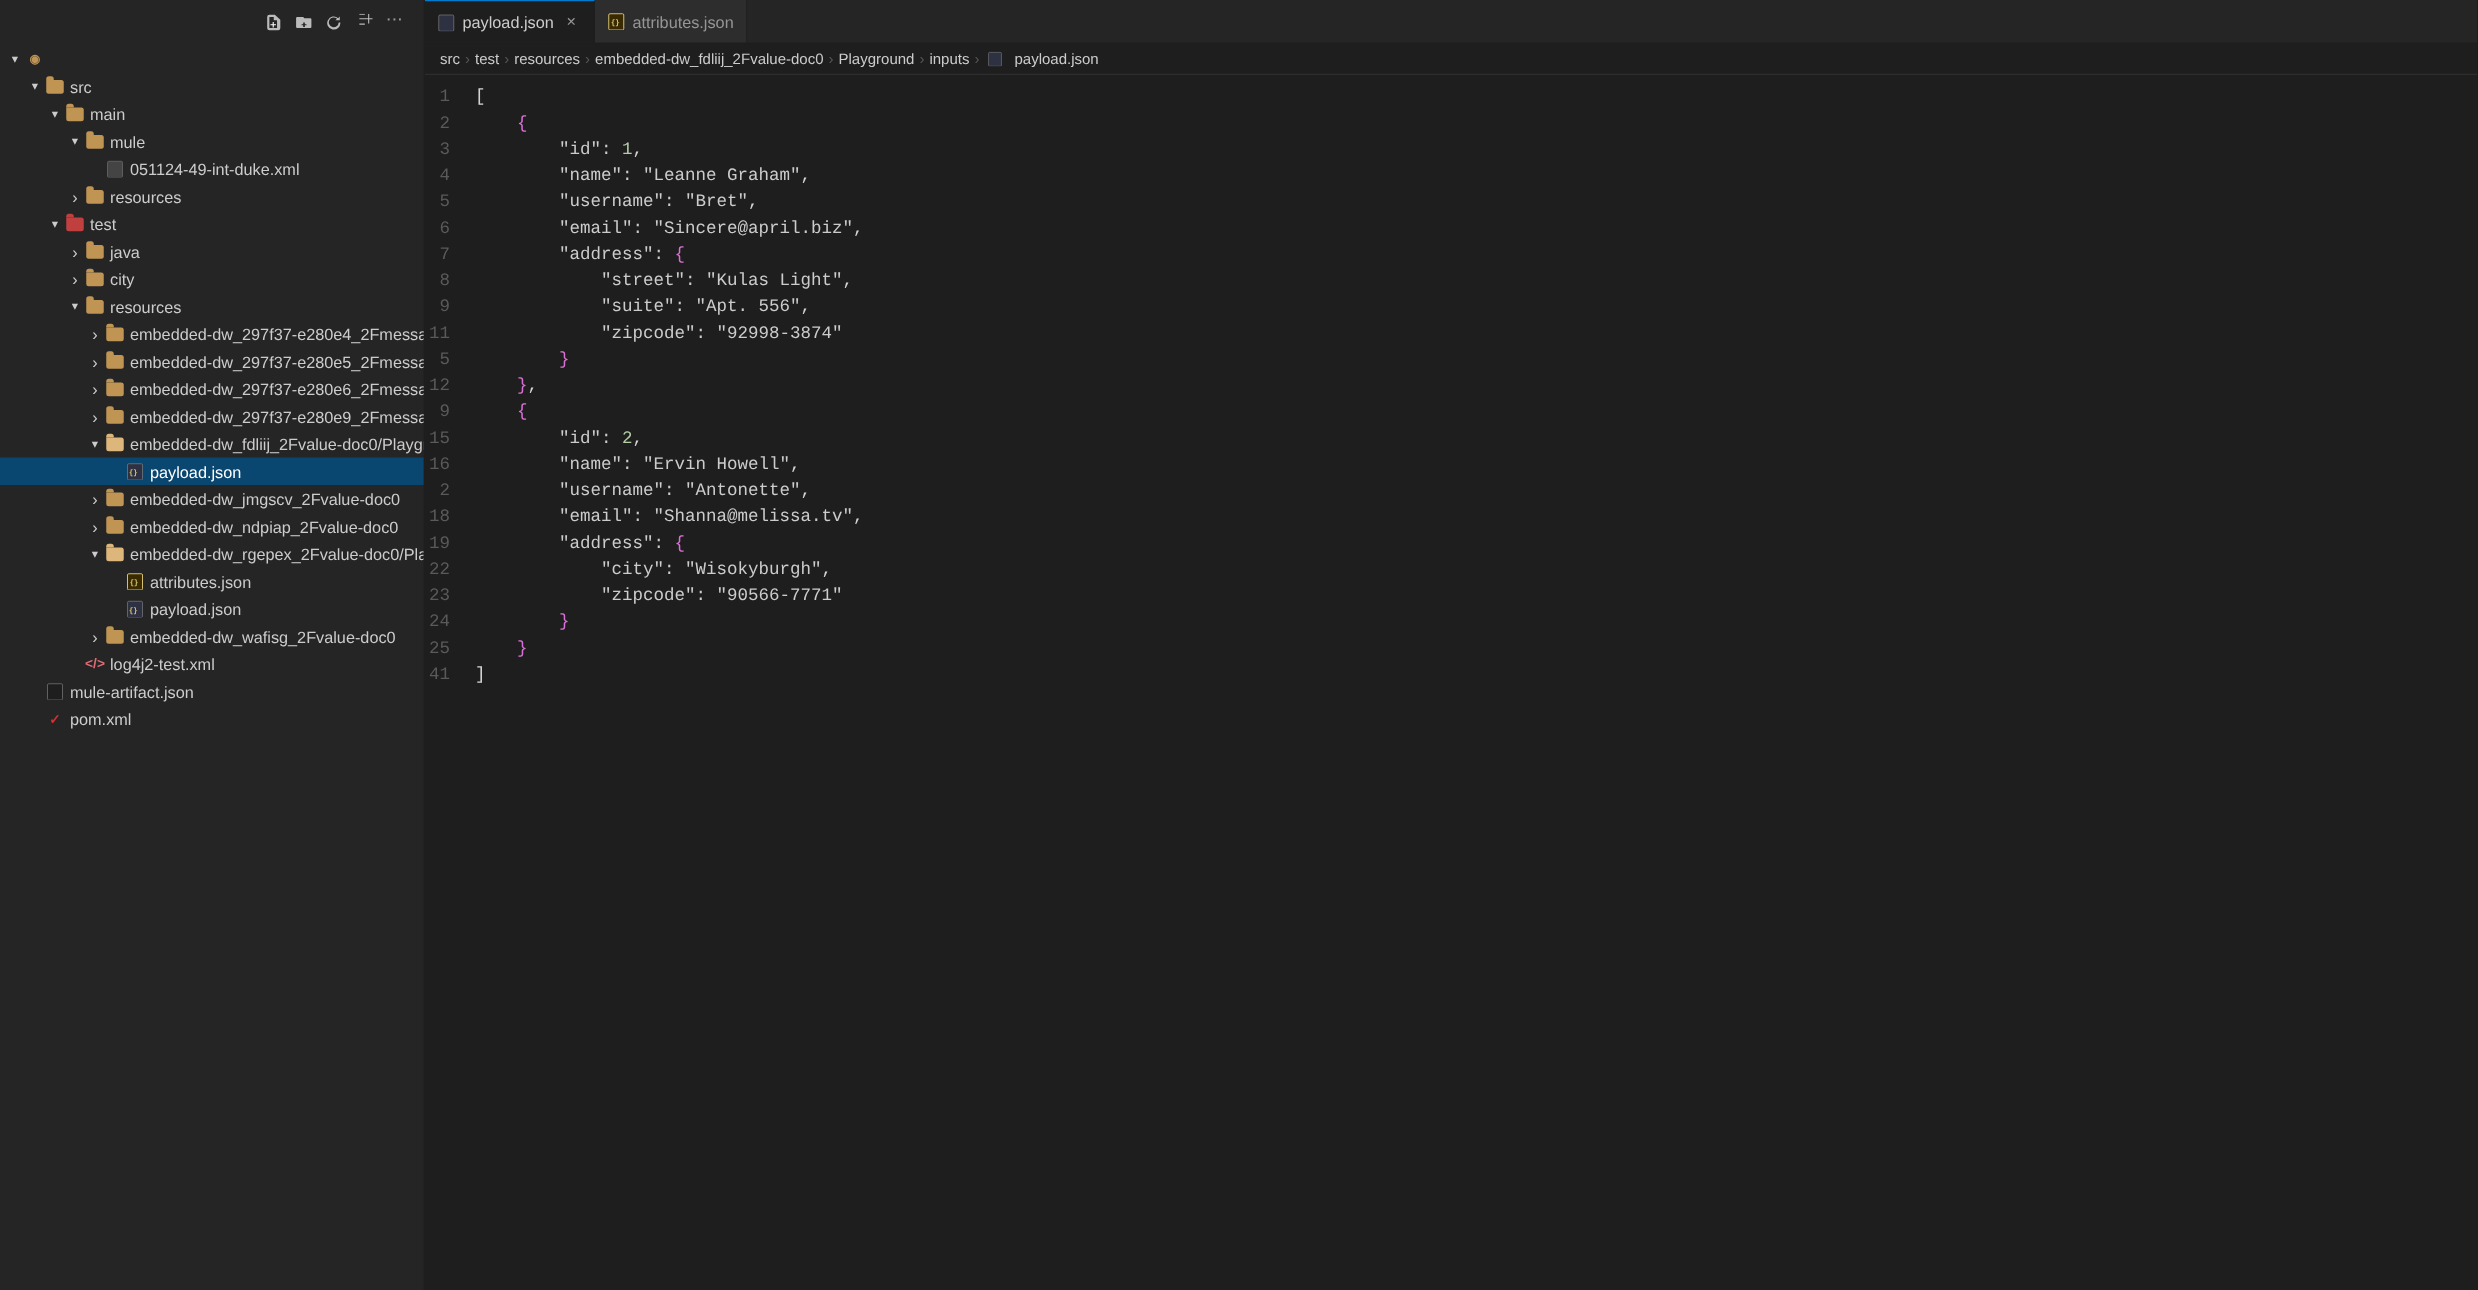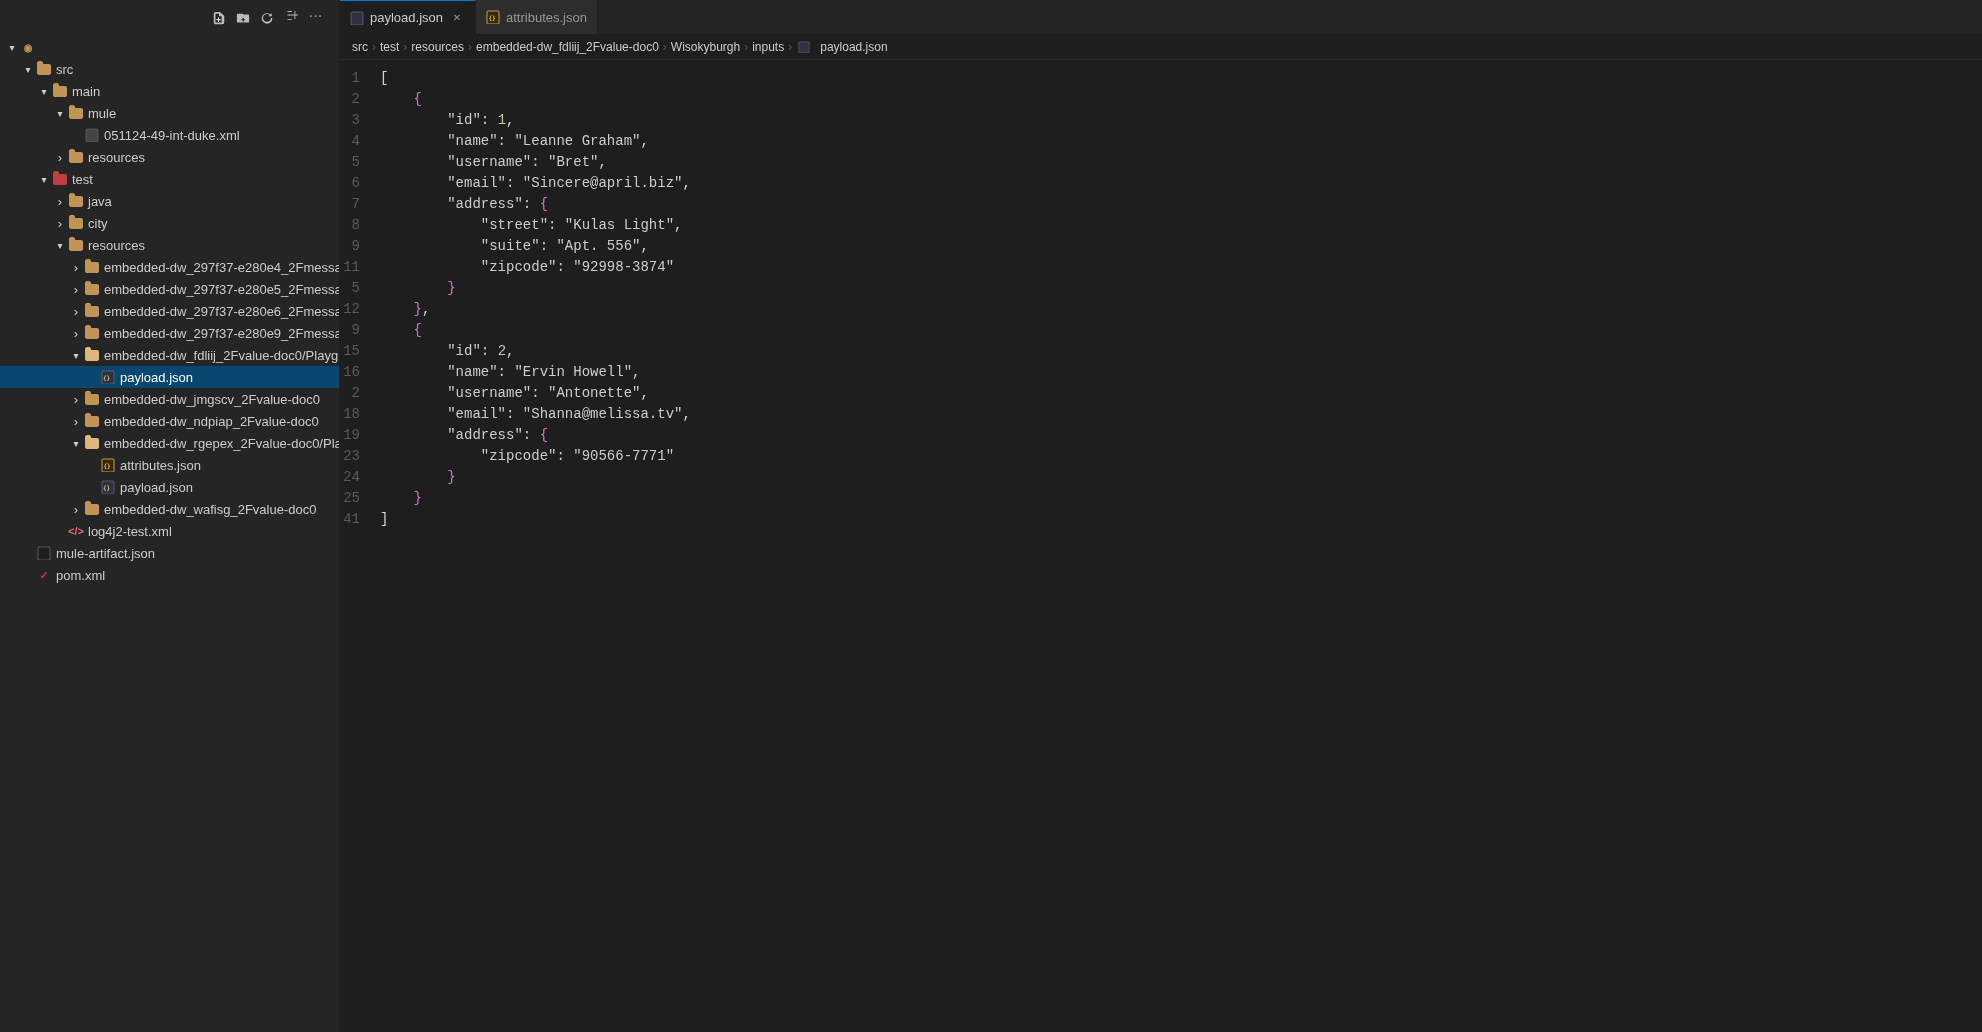--- a/index.html
+++ b/index.html
@@ -593,21 +593,21 @@
 
     <div class="breadcrumb">
       <span class="breadcrumb-item">src</span>
       <span class="breadcrumb-sep">›</span>
       <span class="breadcrumb-item">test</span>
       <span class="breadcrumb-sep">›</span>
       <span class="breadcrumb-item">resources</span>
       <span class="breadcrumb-sep">›</span>
       <span class="breadcrumb-item">embedded-dw_fdliij_2Fvalue-doc0</span>
       <span class="breadcrumb-sep">›</span>
-      <span class="breadcrumb-item">Wisokyburgh</span>
+      <span class="breadcrumb-item">Playground</span>
       <span class="breadcrumb-sep">›</span>
       <span class="breadcrumb-item">inputs</span>
       <span class="breadcrumb-sep">›</span>
       <span class="tree-file-icon" style="display:inline-flex;align-items:center;">
         <svg width="12" height="12" viewBox="0 0 14 14">
           <rect width="12" height="13" x="1" y="1" rx="1" fill="#2d3142" stroke="#888" stroke-width="0.5"></rect>
         </svg>
       </span>
       <span class="breadcrumb-item last">payload.json</span>
     </div>
@@ -680,20 +680,24 @@
         </div>
         <div class="code-line">
           <span class="line-number">18</span>
           <span class="line-content">        "email": "Shanna@melissa.tv"<span class="json-comma">,</span></span>
         </div>
         <div class="code-line">
           <span class="line-number">19</span>
           <span class="line-content">        "address": <span class="json-brace">{</span></span>
         </div>
         <div class="code-line">
+          <span class="line-number">22</span>
+          <span class="line-content">            "city": "Wisokyburgh"<span class="json-comma">,</span></span>
+        </div>
+        <div class="code-line">
           <span class="line-number">23</span>
           <span class="line-content">            "zipcode": "90566-7771"</span>
         </div>
         <div class="code-line">
           <span class="line-number">24</span>
           <span class="line-content">        <span class="json-brace">}</span></span>
         </div>
         <div class="code-line">
           <span class="line-number">25</span>
           <span class="line-content">    <span class="json-brace">}</span></span>

